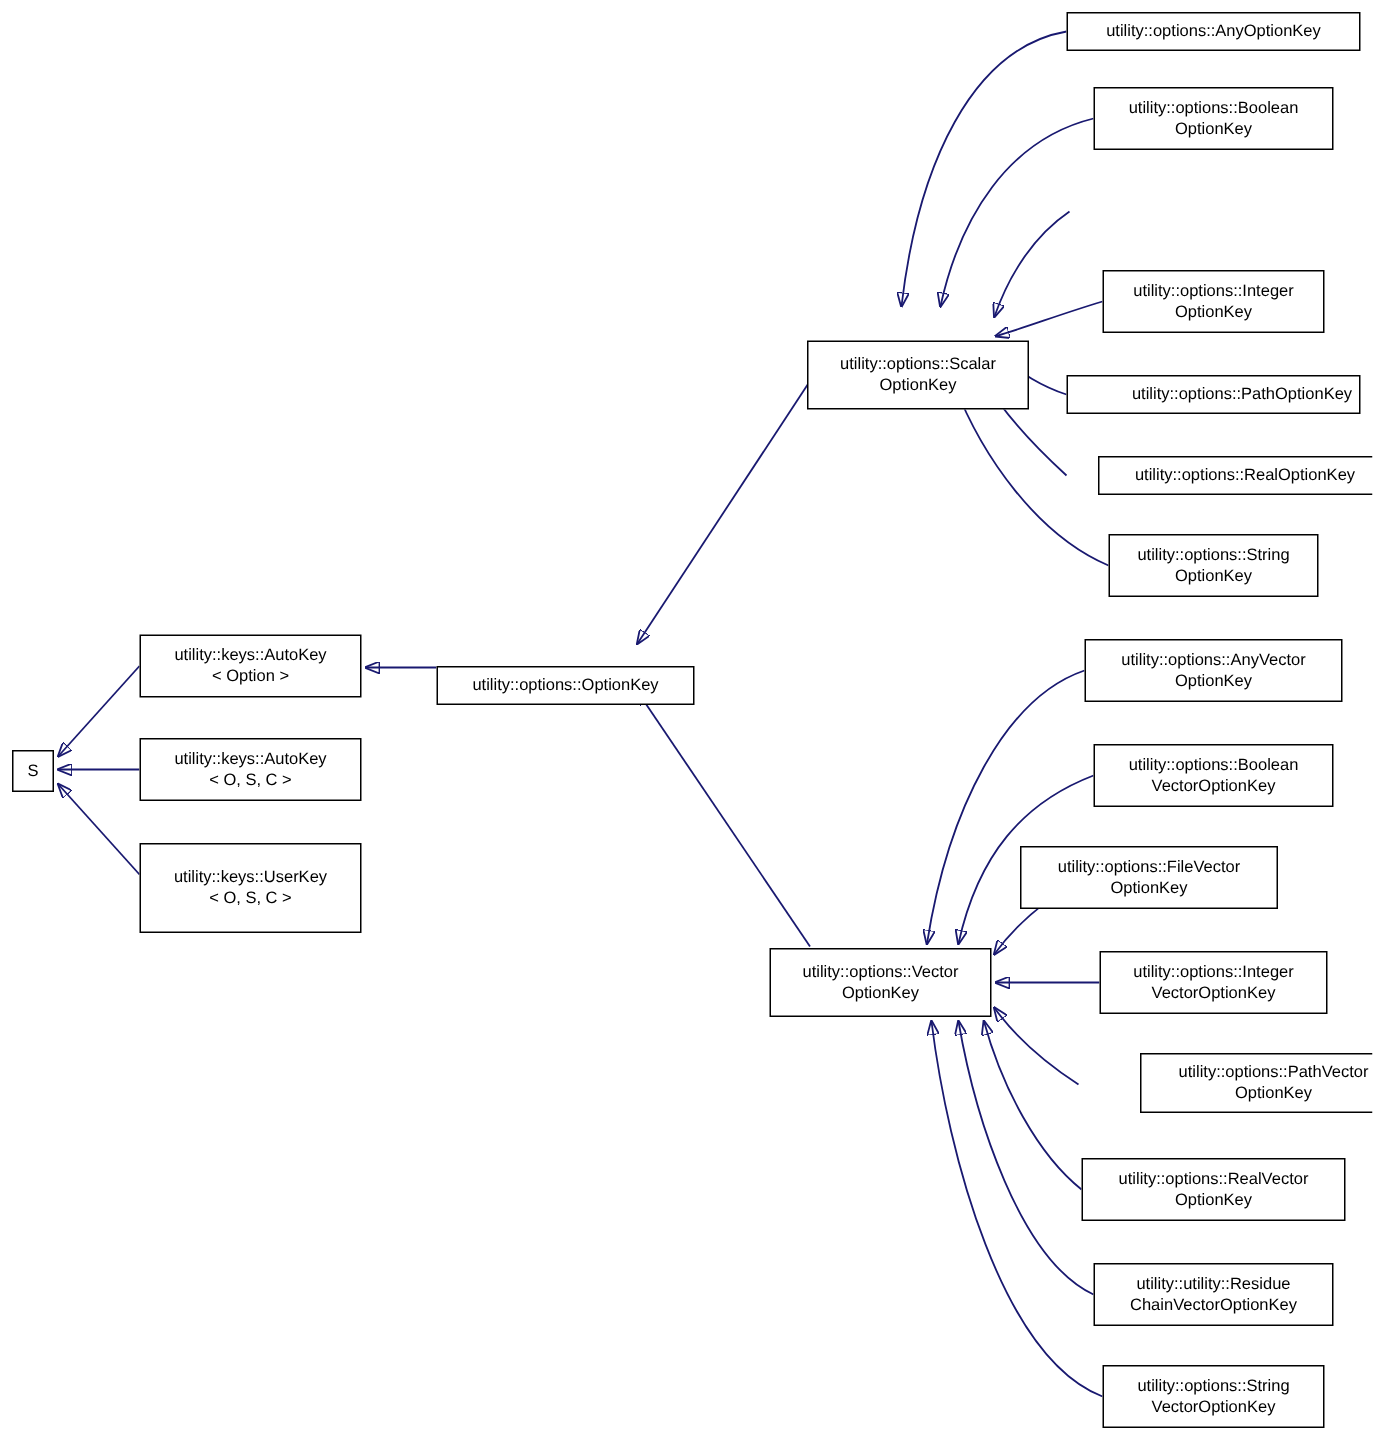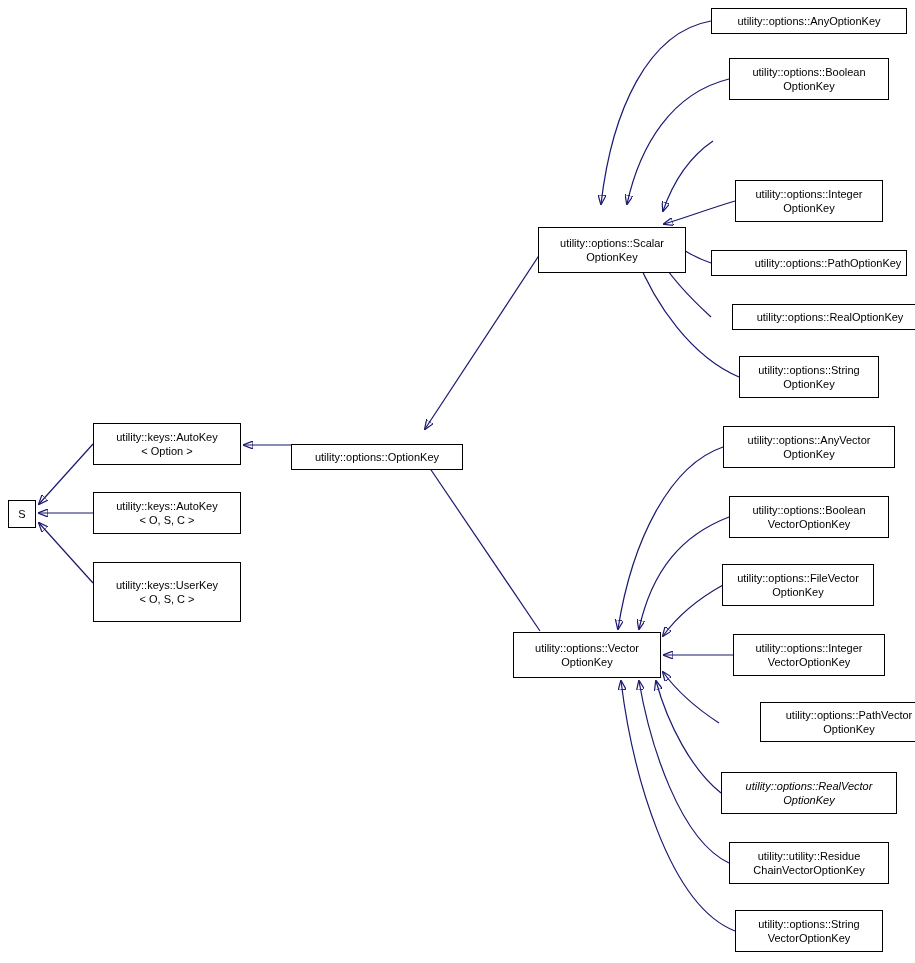--- a/index.html
+++ b/index.html
@@ -103,26 +103,26 @@
 OptionKey</div>
   <div class="node" style="left:711px; top:250px; width:196px; height:26px;padding-left:38px;">utility::options::PathOptionKey</div>
   <div class="node" style="left:711px; top:304px; width:196px; height:26px;margin-left:21px;">utility::options::RealOptionKey</div>
   <div class="node" style="left:739px; top:356px; width:140px; height:42px;">utility::options::String
 OptionKey</div>
 
   <div class="node" style="left:723px; top:426px; width:172px; height:42px;">utility::options::AnyVector
 OptionKey</div>
   <div class="node" style="left:729px; top:496px; width:160px; height:42px;">utility::options::Boolean
 VectorOptionKey</div>
-  <div class="node" style="left:722px; top:564px; width:152px; height:42px;">utility::options::FileVector
+  <div class="node" style="left:680px; top:564px; width:172px; height:42px;">utility::options::FileVector
 OptionKey</div>
   <div class="node" style="left:733px; top:634px; width:152px; height:42px;">utility::options::Integer
 VectorOptionKey</div>
   <div class="node" style="left:760px; top:702px; width:178px; height:40px;">utility::options::PathVector
 OptionKey</div>
-  <div class="node" style="left:721px; top:772px; width:176px; height:42px;font-style:italic;">utility::options::RealVector
+  <div class="node" style="left:721px; top:772px; width:176px; height:42px;">utility::options::RealVector
 OptionKey</div>
   <div class="node" style="left:729px; top:842px; width:160px; height:42px;">utility::utility::Residue
 ChainVectorOptionKey</div>
   <div class="node" style="left:735px; top:910px; width:148px; height:42px;">utility::options::String
 VectorOptionKey</div>
 
 </div>
 
 </body></html>

